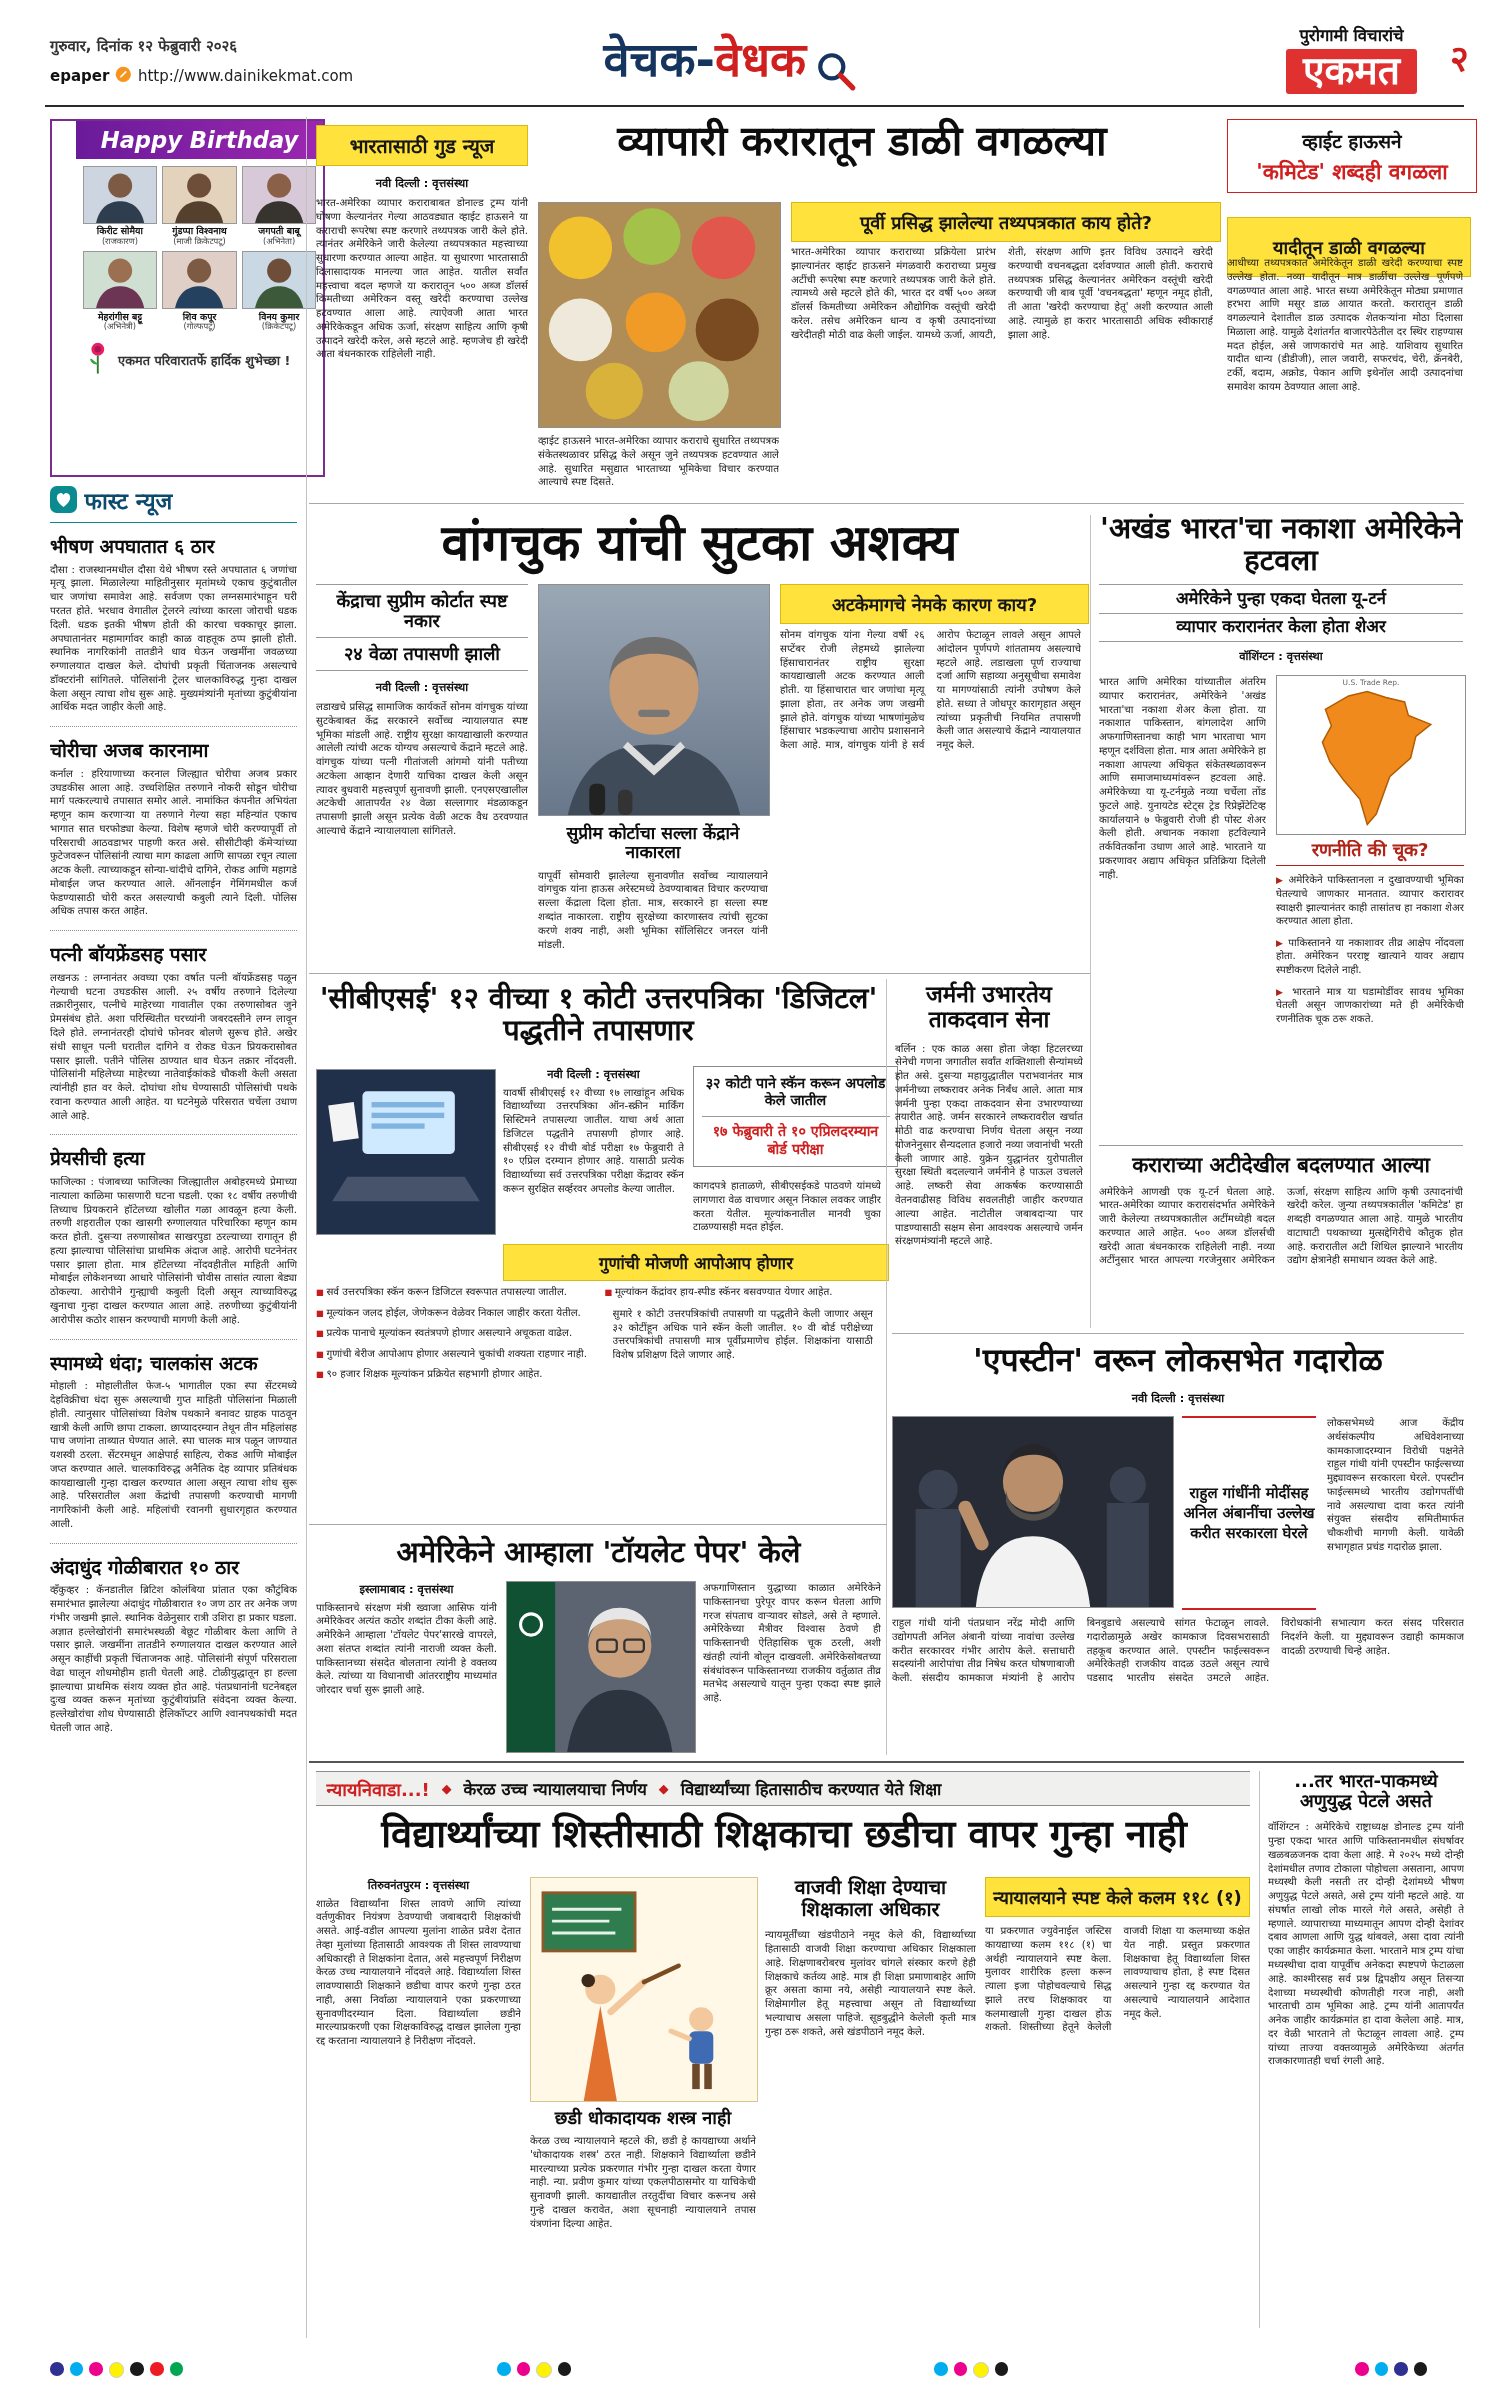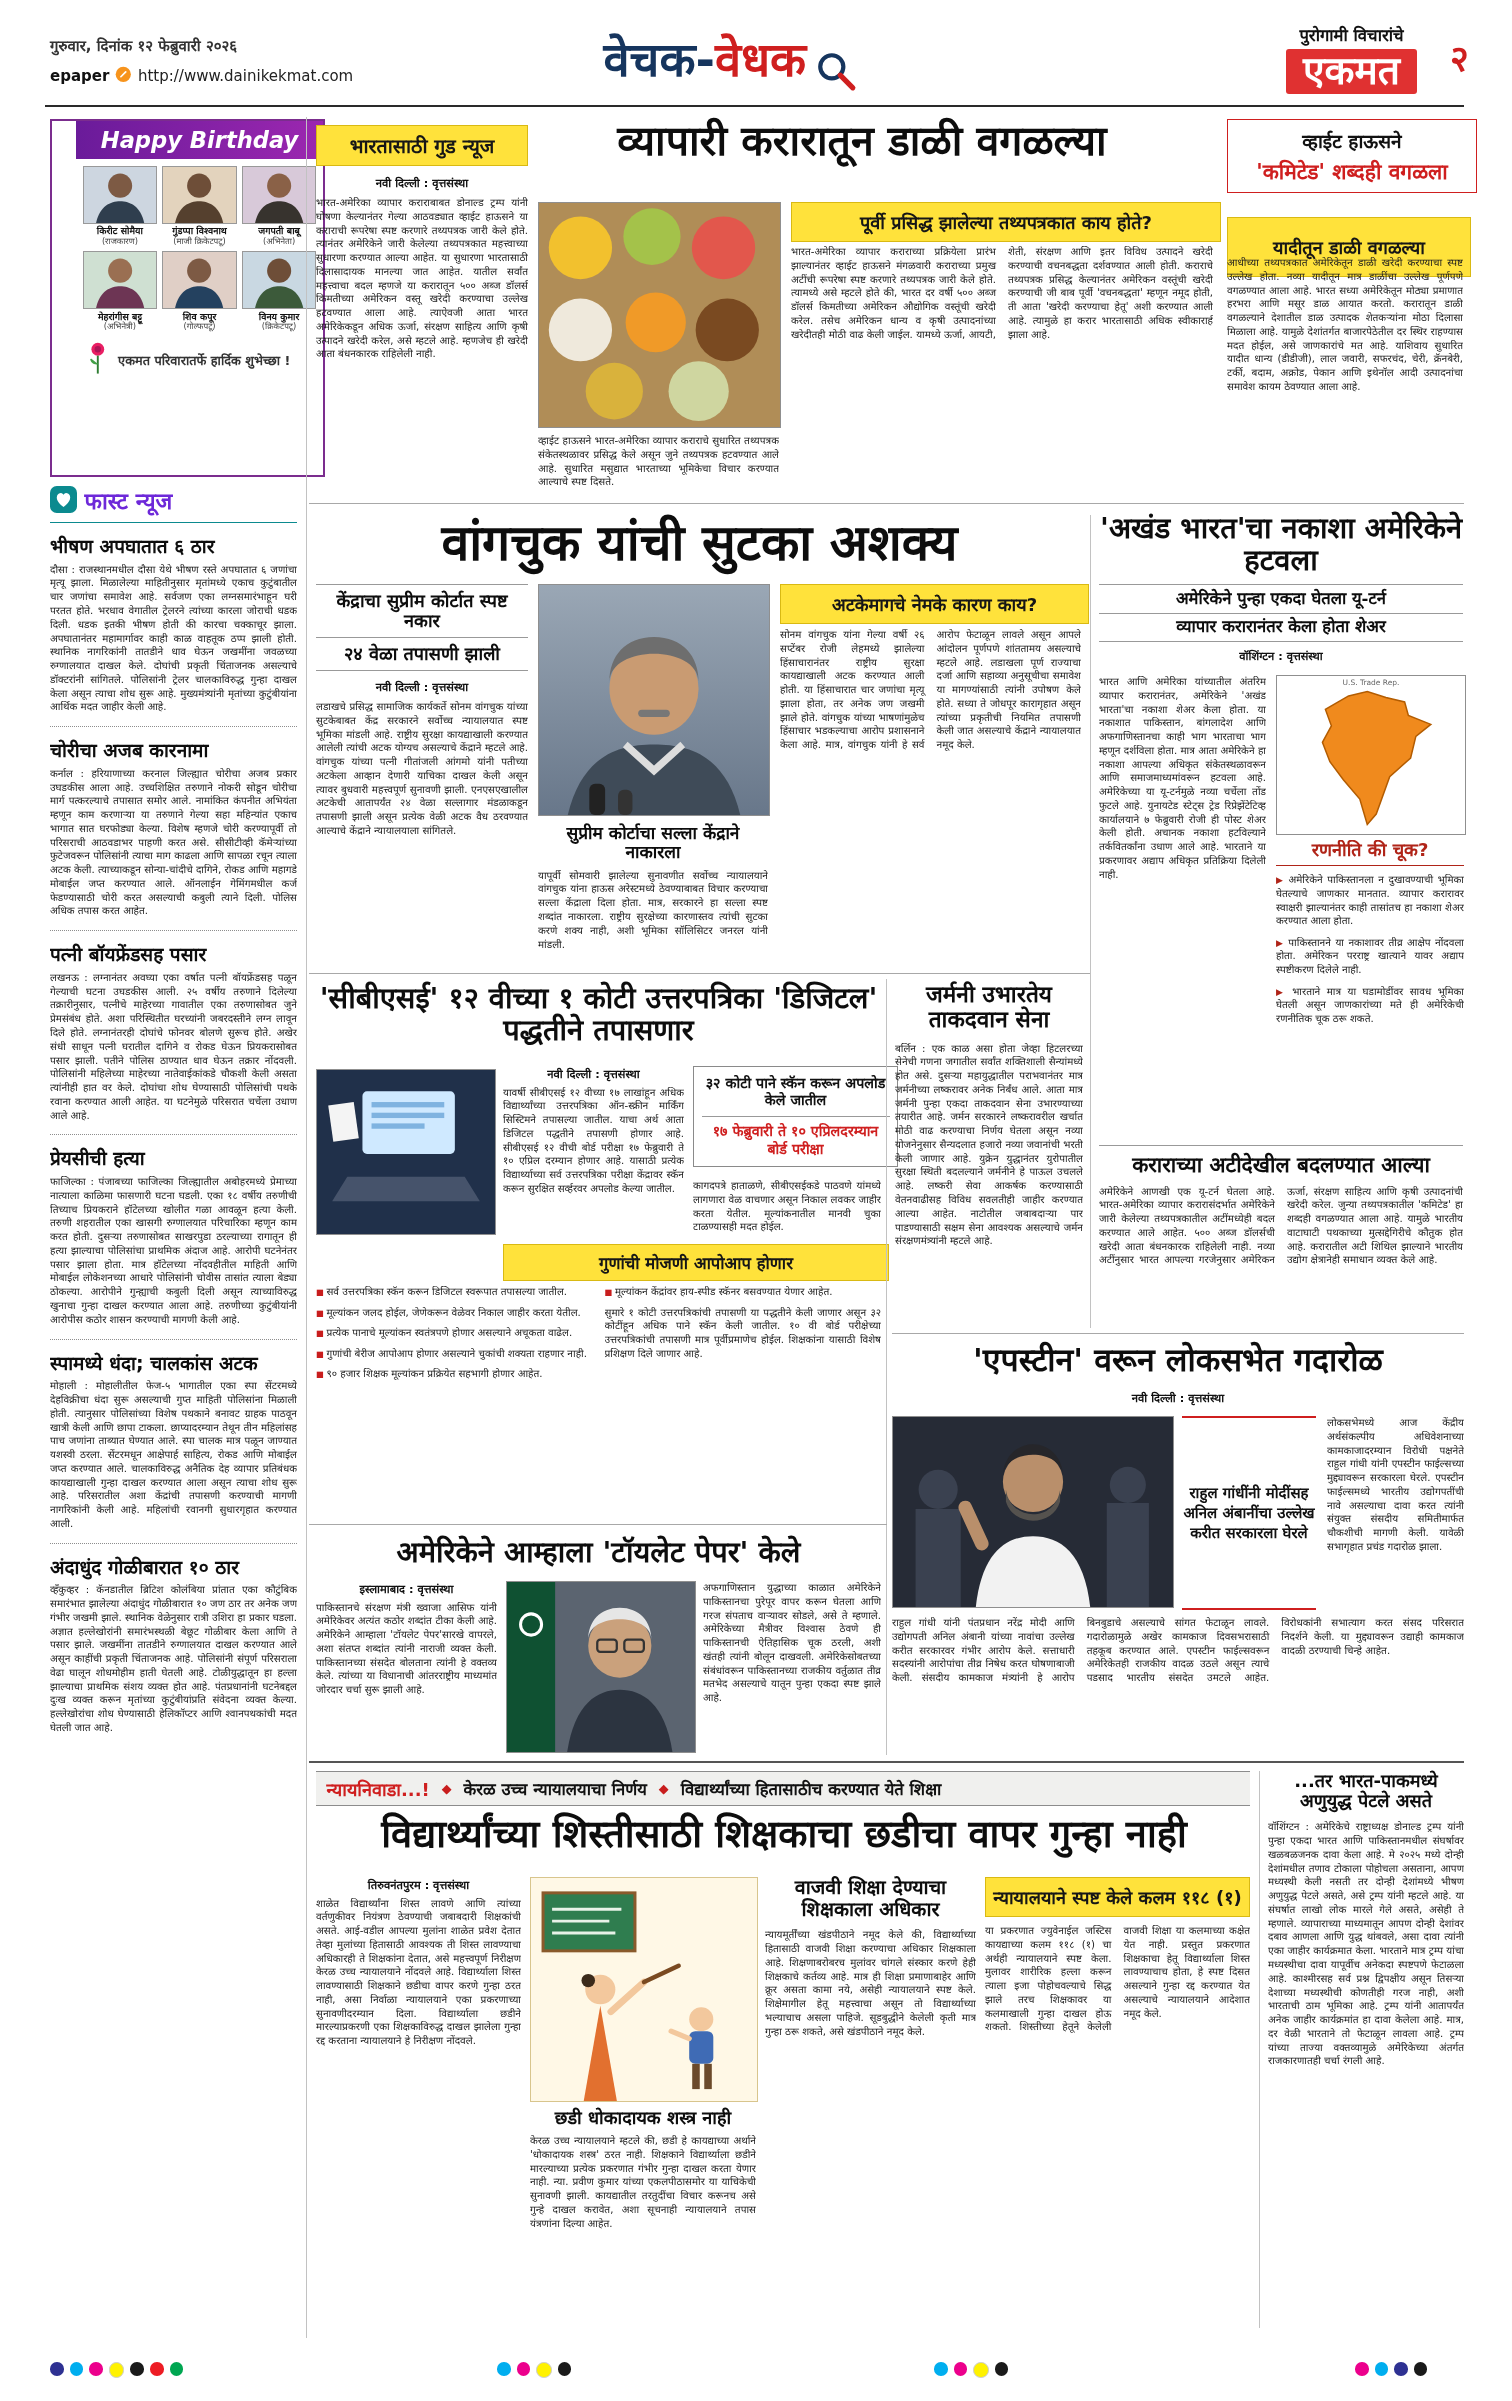--- a/index.html
+++ b/index.html
@@ -125,21 +125,21 @@
       <span style="font-size:12.8px;font-weight:bold;color:#333;line-height:1.25;">एकमत परिवारातर्फे हार्दिक शुभेच्छा !</span>
     </div>
   </div>
 
   <div class="abs" style="left:50px;top:485px;width:247px;">
     <div style="display:flex;align-items:center;gap:7.5px;border-bottom:1.5px solid #0b8a8f;padding-bottom:6px;">
       <span><svg width="27" height="27" viewBox="0 0 36 36">
             <rect width="36" height="36" rx="9" fill="#0b8a8f"></rect>
             <path d="M18 28 C8 21 7 13 12 10 C15 8 17.5 10 18 12 C18.5 10 21 8 24 10 C29 13 28 21 18 28Z" fill="#fff"></path>
           </svg></span>
-      <span style="font-size:22.6px;font-weight:bold;color:#6d28d9;">फास्ट न्यूज</span>
+      <span style="font-size:22.6px;font-weight:bold;color:#0c4a6e;">फास्ट न्यूज</span>
     </div>
     <div style="height:1807px;overflow:hidden;padding-top:12px;">
       <div class="fn-item">
         <h3 class="fn-h">भीषण अपघातात ६ ठार</h3>
         <p class="jbody" style="margin:0;">दौसा : राजस्थानमधील दौसा येथे भीषण रस्ते अपघातात ६ जणांचा मृत्यू झाला. मिळालेल्या माहितीनुसार मृतांमध्ये एकाच कुटुंबातील चार जणांचा समावेश आहे. सर्वजण एका लग्नसमारंभाहून घरी परतत होते. भरधाव वेगातील ट्रेलरने त्यांच्या कारला जोराची धडक दिली. धडक इतकी भीषण होती की कारचा चक्काचूर झाला. अपघातानंतर महामार्गावर काही काळ वाहतूक ठप्प झाली होती. स्थानिक नागरिकांनी तातडीने धाव घेऊन जखमींना जवळच्या रुग्णालयात दाखल केले. दोघांची प्रकृती चिंताजनक असल्याचे डॉक्टरांनी सांगितले. पोलिसांनी ट्रेलर चालकाविरुद्ध गुन्हा दाखल केला असून त्याचा शोध सुरू आहे. मुख्यमंत्र्यांनी मृतांच्या कुटुंबीयांना आर्थिक मदत जाहीर केली आहे.</p>
       </div>
       <div class="fn-item">
         <h3 class="fn-h">चोरीचा अजब कारनामा</h3>
         <p class="jbody" style="margin:0;">कर्नाल : हरियाणाच्या करनाल जिल्ह्यात चोरीचा अजब प्रकार उघडकीस आला आहे. उच्चशिक्षित तरुणाने नोकरी सोडून चोरीचा मार्ग पत्करल्याचे तपासात समोर आले. नामांकित कंपनीत अभियंता म्हणून काम करणाऱ्या या तरुणाने गेल्या सहा महिन्यांत एकाच भागात सात घरफोड्या केल्या. विशेष म्हणजे चोरी करण्यापूर्वी तो परिसराची आठवडाभर पाहणी करत असे. सीसीटीव्ही कॅमेऱ्यांच्या फुटेजवरून पोलिसांनी त्याचा माग काढला आणि सापळा रचून त्याला अटक केली. त्याच्याकडून सोन्या-चांदीचे दागिने, रोकड आणि महागडे मोबाईल जप्त करण्यात आले. ऑनलाईन गेमिंगमधील कर्ज फेडण्यासाठी चोरी करत असल्याची कबुली त्याने दिली. पोलिस अधिक तपास करत आहेत.</p>
       </div>
@@ -267,21 +267,21 @@
   </div>
   <div class="abs jbody" style="left:693px;top:1179px;width:188px;height:59px;">कागदपत्रे हाताळणे, सीबीएसईकडे पाठवणे यांमध्ये लागणारा वेळ वाचणार असून निकाल लवकर जाहीर करता येतील. मूल्यांकनातील मानवी चुका टाळण्यासही मदत होईल.</div>
   <div class="abs yellow" style="left:503px;top:1244px;width:378px;font-size:16.6px;padding:6px 3px;">गुणांची मोजणी आपोआप होणार</div>
   <div class="abs cols2" style="left:316px;top:1285px;width:565px;height:226px;overflow:hidden;">
     <p class="jbody bullet">सर्व उत्तरपत्रिका स्कॅन करून डिजिटल स्वरूपात तपासल्या जातील.</p>
     <p class="jbody bullet">मूल्यांकन जलद होईल, जेणेकरून वेळेवर निकाल जाहीर करता येतील.</p>
     <p class="jbody bullet">प्रत्येक पानाचे मूल्यांकन स्वतंत्रपणे होणार असल्याने अचूकता वाढेल.</p>
     <p class="jbody bullet">गुणांची बेरीज आपोआप होणार असल्याने चुकांची शक्यता राहणार नाही.</p>
     <p class="jbody bullet">९० हजार शिक्षक मूल्यांकन प्रक्रियेत सहभागी होणार आहेत.</p>
     <p class="jbody bullet">मूल्यांकन केंद्रांवर हाय-स्पीड स्कॅनर बसवण्यात येणार आहेत.</p>
-    <p class="jbody" style="margin:0;">सुमारे १ कोटी उत्तरपत्रिकांची तपासणी या पद्धतीने केली जाणार असून ३२ कोटींहून अधिक पाने स्कॅन केली जातील. १० वी बोर्ड परीक्षेच्या उत्तरपत्रिकांची तपासणी मात्र पूर्वीप्रमाणेच होईल. शिक्षकांना यासाठी विशेष प्रशिक्षण दिले जाणार आहे.</p>
+    <p class="jbody" style="margin:8px;">सुमारे १ कोटी उत्तरपत्रिकांची तपासणी या पद्धतीने केली जाणार असून ३२ कोटींहून अधिक पाने स्कॅन केली जातील. १० वी बोर्ड परीक्षेच्या उत्तरपत्रिकांची तपासणी मात्र पूर्वीप्रमाणेच होईल. शिक्षकांना यासाठी विशेष प्रशिक्षण दिले जाणार आहे.</p>
   </div>
 
   <div class="abs vline" style="left:886px;top:979px;height:776px;"></div>
 
   <div class="abs" style="left:895px;top:982px;width:188px;">
     <div class="headline" style="font-size:22.6px;">जर्मनी उभारतेय ताकदवान सेना</div>
     <div class="jbody" style="height:277px;margin-top:9px;">बर्लिन : एक काळ असा होता जेव्हा हिटलरच्या सेनेची गणना जगातील सर्वांत शक्तिशाली सैन्यांमध्ये होत असे. दुसऱ्या महायुद्धातील पराभवानंतर मात्र जर्मनीच्या लष्करावर अनेक निर्बंध आले. आता मात्र जर्मनी पुन्हा एकदा ताकदवान सेना उभारण्याच्या तयारीत आहे. जर्मन सरकारने लष्करावरील खर्चात मोठी वाढ करण्याचा निर्णय घेतला असून नव्या योजनेनुसार सैन्यदलात हजारो नव्या जवानांची भरती केली जाणार आहे. युक्रेन युद्धानंतर युरोपातील सुरक्षा स्थिती बदलल्याने जर्मनीने हे पाऊल उचलले आहे. लष्करी सेवा आकर्षक करण्यासाठी वेतनवाढीसह विविध सवलतीही जाहीर करण्यात आल्या आहेत. नाटोतील जबाबदाऱ्या पार पाडण्यासाठी सक्षम सेना आवश्यक असल्याचे जर्मन संरक्षणमंत्र्यांनी म्हटले आहे.</div>
   </div>
 
   <div class="abs" style="left:1099px;top:1145px;width:364px;">

